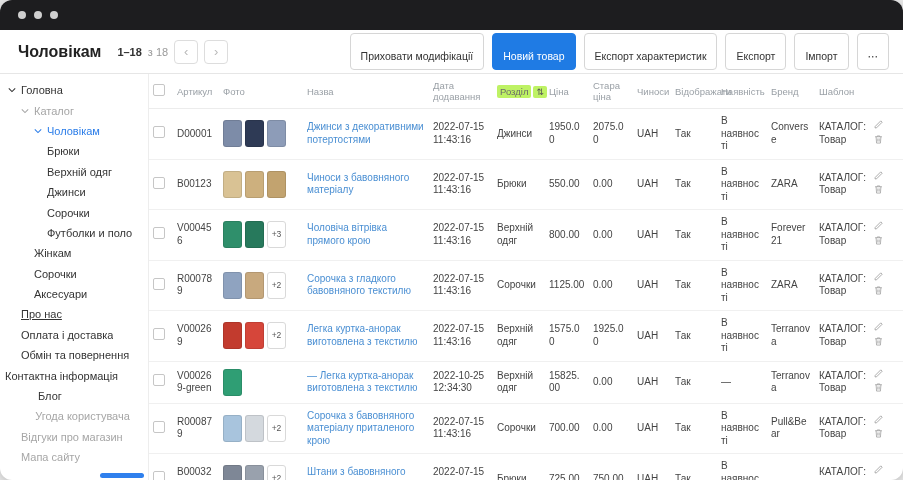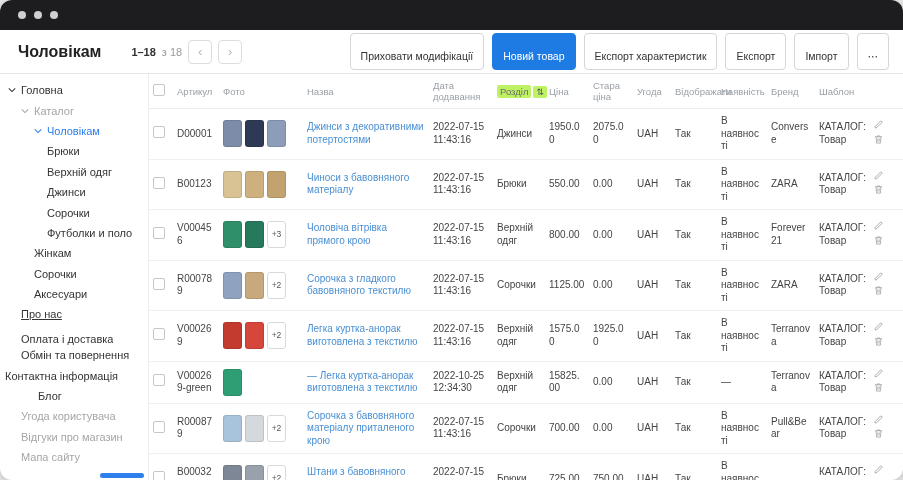--- a/index.html
+++ b/index.html
@@ -19,21 +19,21 @@
     height:30px; background:#1d1d1f;
     display:flex; align-items:center; gap:8px; padding:0 18px;
   }
   .dot { width:8px; height:8px; border-radius:50%; background:#cfcfcf; display:inline-block; }
 
   .app-header {
     height:44px; display:flex; align-items:center; gap:8px;
     padding:0 14px; border-bottom:1px solid #e6e6e6; background:#fff;
   }
   .page-title { font-size:16px; font-weight:700; color:#222; margin:0 4px 0 4px; }
-  .pag { display:flex; align-items:center; gap:6px; font-size:11px; margin-left:18px; }
+  .pag { display:flex; align-items:center; gap:6px; font-size:11px; margin-left:4px; }
   .pag-range { font-weight:700; color:#333; }
   .pag-of { color:#9a9a9a; }
   .pag-btn {
     width:24px; height:24px; border:1px solid #ddd; background:#fff; border-radius:4px;
     color:#b9b9b9; font-size:13px; line-height:22px; text-align:center; padding:0; cursor:pointer;
     font-family:inherit;
   }
   .spacer { flex:1; }
   .hbtn {
     height:37px; padding:16px 10px; border:1px solid #d6d6d6; background:#fff; border-radius:4px;
@@ -163,37 +163,37 @@
     <span class="side-label">Сорочки</span>
   </div>
           <div class="side-item" style="padding-left: 34px;">
 
     <span class="side-label">Аксесуари</span>
   </div>
           <div class="side-item" style="padding-left: 21px; text-decoration: underline;">
 
     <span class="side-label">Про нас</span>
   </div>
-          <div class="side-item" style="padding-left: 21px; align-items: flex-end;">
+          <div class="side-item" style="padding-left: 21px;">
 
     <span class="side-label">Оплата і доставка</span>
   </div>
           <div class="side-item" style="padding-left: 21px;">
 
     <span class="side-label">Обмін та повернення</span>
   </div>
           <div class="side-item" style="padding-left: 5px;">
 
     <span class="side-label">Контактна інформація</span>
   </div>
           <div class="side-item" style="padding-left: 38px;">
 
     <span class="side-label">Блог</span>
   </div>
-          <div class="side-item c-gray" style="padding-left: 21px;">
+          <div class="side-item c-gray" style="padding-left: 21px; justify-content: center;">
 
     <span class="side-label">Угода користувача</span>
   </div>
           <div class="side-item c-gray" style="padding-left: 21px;">
 
     <span class="side-label">Відгуки про магазин</span>
   </div>
           <div class="side-item c-gray" style="padding-left: 21px;">
 
     <span class="side-label">Мапа сайту</span>
@@ -223,21 +223,21 @@
         <thead>
           <tr>
             <th><span class="cb"></span></th>
             <th>Артикул</th>
             <th>Фото</th>
             <th>Назва</th>
             <th>Дата додавання</th>
             <th><span class="hl">Розділ</span><span class="hl sort-ic">⇅</span></th>
             <th>Ціна</th>
             <th>Стара ціна</th>
-            <th>Угода</th>
+            <th>Чиноси</th>
             <th>Відображати</th>
             <th>Наявність</th>
             <th>Бренд</th>
             <th>Шаблон</th>
             <th></th>
           </tr>
         </thead>
         <tbody>
             <tr>
     <td><span class="cb"></span></td>

